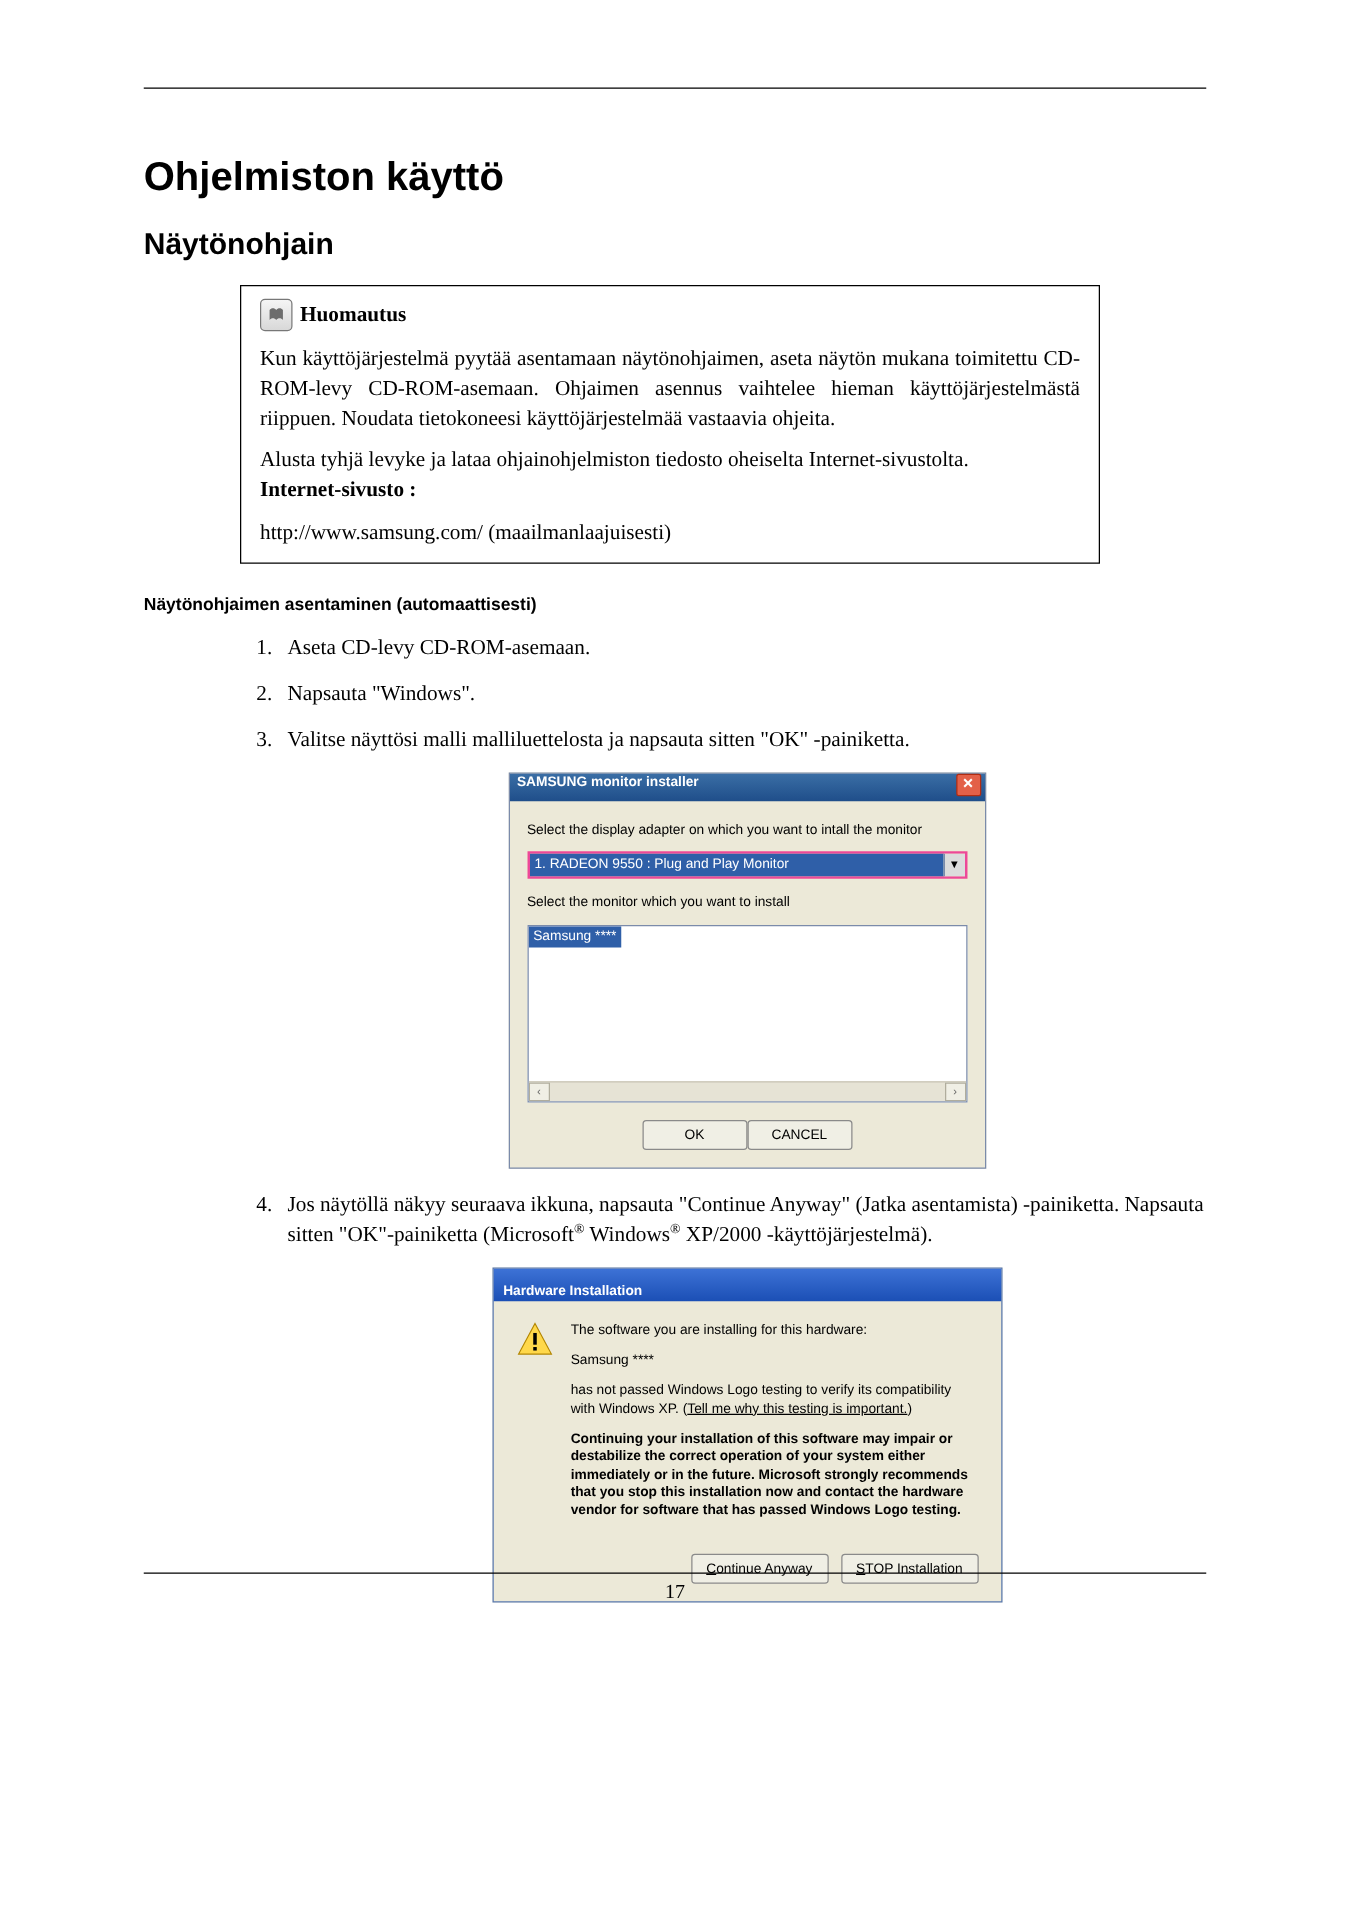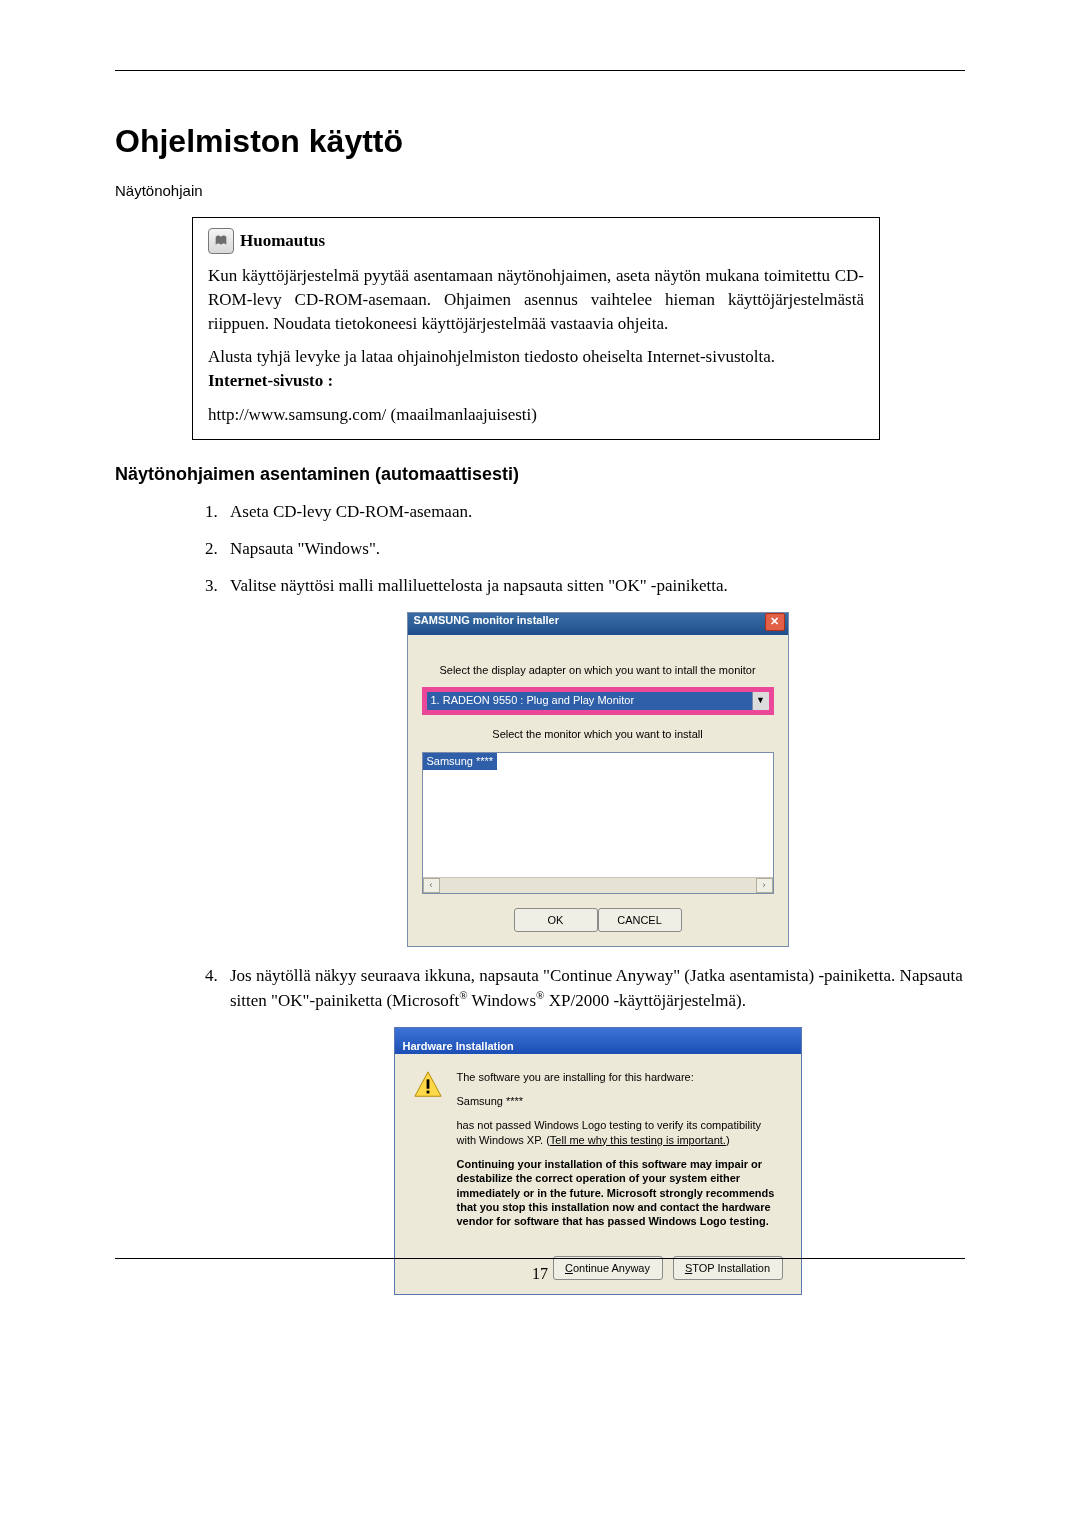--- a/index.html
+++ b/index.html
@@ -21,22 +21,22 @@
     margin: 0;
   }
   h1.main {
     font-family: Arial, Helvetica, sans-serif;
     font-weight: 700;
     font-size: 32px;
     margin: 52px 0 22px 0;
   }
   h2.sub {
     font-family: Arial, Helvetica, sans-serif;
-    font-weight: 400;
-    font-size: 15px;
+    font-weight: 700;
+    font-size: 24px;
     margin: 10px 0 18px 0;
   }
   .note-box {
     margin-left: 77px;
     border: 1px solid #000;
     padding: 10px 15px 12px 15px;
     width: 688px;
     box-sizing: border-box;
     font-size: 17px;
     line-height: 1.4;
@@ -58,21 +58,21 @@
     background: linear-gradient(#f5f5f5, #d8d8d8);
   }
   .note-icon svg { width: 16px; height: 16px; }
   .note-title { font-weight: bold; }
   .note-box p { margin: 0 0 10px 0; text-align: justify; }
   .note-box p:last-child { margin-bottom: 0; }
   .bold { font-weight: bold; }
   h2.sub2 {
     font-family: Arial, Helvetica, sans-serif;
     font-weight: 700;
-    font-size: 18px;
+    font-size: 14px;
     margin: 24px 0 16px 0;
   }
   ol.steps {
     margin: 0 0 0 77px;
     padding: 0 0 0 30px;
     font-size: 17px;
   }
   ol.steps > li { padding-left: 8px; margin-bottom: 14px; line-height: 1.35; }
   sup { font-size: 0.65em; }
   .fig-wrap { display: flex; justify-content: center; margin: 14px 0 18px 0; }
@@ -99,24 +99,24 @@
   .dlg1 .close {
     width: 18px; height: 16px;
     background: #e36048;
     border: 1px solid #b02c12;
     color: #fff;
     display: flex; align-items: center; justify-content: center;
     font-size: 11px; line-height: 1;
     border-radius: 2px;
   }
   .dlg1 .body { padding: 12px 14px 14px 14px; }
-  .dlg1 .center { text-align: center; margin: 16px 0 10px 0; }
+  .dlg1 .center { margin: 4px 0 10px 0; }
   .combo {
     display: flex; height: 18px;
-    border: 5px solid #ec4899; background: #fef9c3;
+    border: 2px solid #ec4899; background: #fef9c3;
   }
   .combo .val { flex: 1; background: #2f5fa8; color: #fff; padding: 1px 4px; white-space: nowrap; overflow: hidden; }
   .combo .arrow { width: 16px; background: #dcdcdc; border-left: 1px solid #7b8baa; text-align: center; font-size: 9px; line-height: 16px; }
   .listbox {
     margin-top: 4px;
     border: 1px solid #7b8baa;
     background: #fff;
     height: 140px;
     position: relative;
     overflow: hidden;

